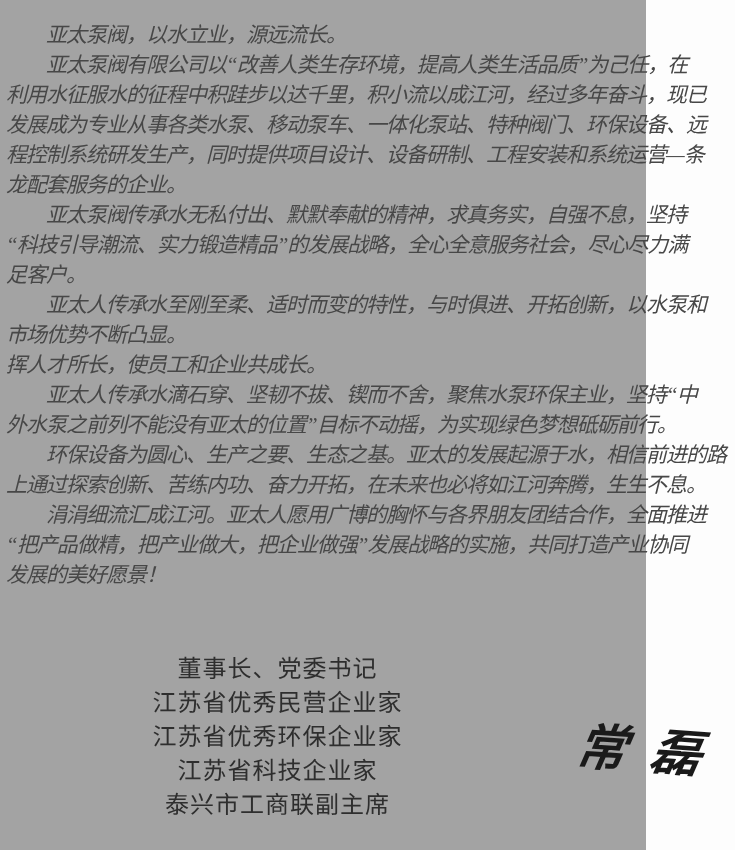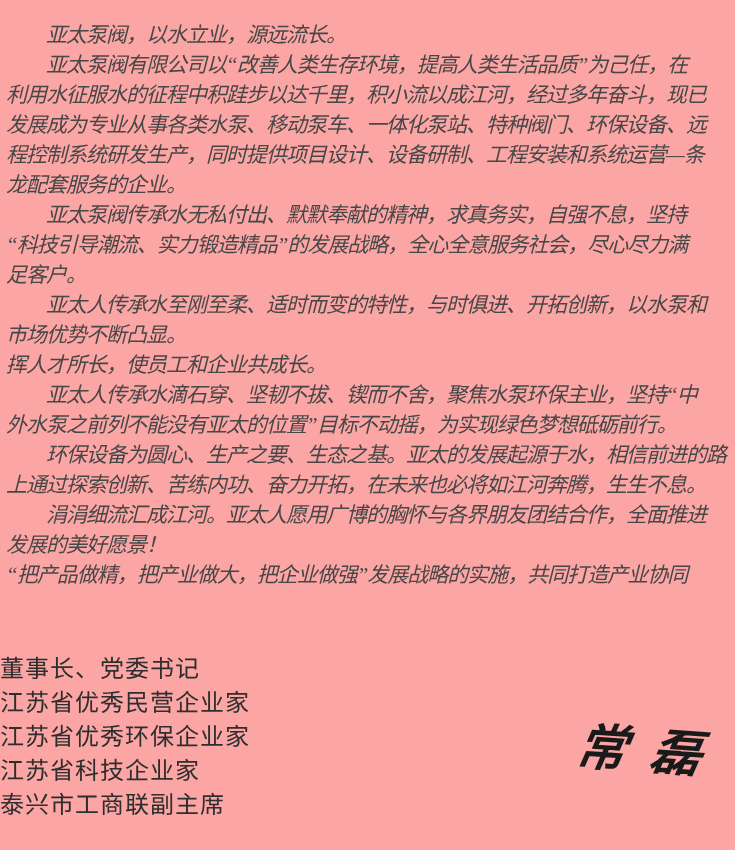--- a/index.html
+++ b/index.html
@@ -8,23 +8,23 @@
   }
   body {
     width: 735px;
     height: 850px;
     background: #fdfdfd;
     overflow: hidden;
     font-family: "Liberation Serif", serif;
   }
   .page {
     position: relative;
-    width: 735px;
+    width: 646px;
     height: 850px;
-    background: #fca5a5;
+    background: #a3a3a3;
   }
   
   .body-text {
     position: absolute;
     top: 20px;
     left: 6px;
     right: 0;
     color: #474747;
     font-size: 21px;
     line-height: 30px;
@@ -37,21 +37,21 @@
   }
   .text-line.indent {
     padding-left: 40px; 
   }
   
   .signature-section {
     position: absolute;
     top: 652px;
     left: 0;
     width: 555px; 
-    text-align: left;
+    text-align: center;
     font-family: "Liberation Sans", sans-serif;
     color: #2e2e2e;
     font-size: 24px;
     line-height: 34px;
     font-weight: 500;
     letter-spacing: 1px;
   }
   .signature-title-line {
     height: 34px;
     white-space: pre;
@@ -89,22 +89,22 @@
       <div class="text-line">“科技引导潮流、实力锻造精品”的发展战略，全心全意服务社会，尽心尽力满</div>
       <div class="text-line">足客户。</div>
       <div class="text-line indent">亚太人传承水至刚至柔、适时而变的特性，与时俱进、开拓创新，以水泵和</div>
       <div class="text-line">市场优势不断凸显。</div>
       <div class="text-line">挥人才所长，使员工和企业共成长。</div>
       <div class="text-line indent">亚太人传承水滴石穿、坚韧不拔、锲而不舍，聚焦水泵环保主业，坚持“中</div>
       <div class="text-line">外水泵之前列不能没有亚太的位置”目标不动摇，为实现绿色梦想砥砺前行。</div>
       <div class="text-line indent">环保设备为圆心、生产之要、生态之基。亚太的发展起源于水，相信前进的路</div>
       <div class="text-line">上通过探索创新、苦练内功、奋力开拓，在未来也必将如江河奔腾，生生不息。</div>
       <div class="text-line indent">涓涓细流汇成江河。亚太人愿用广博的胸怀与各界朋友团结合作，全面推进</div>
+      <div class="text-line">“把产品做精，把产业做大，把企业做强”发展战略的实施，共同打造产业协同</div>
       <div class="text-line">发展的美好愿景！</div>
-      <div class="text-line">“把产品做精，把产业做大，把企业做强”发展战略的实施，共同打造产业协同</div>
     </div>
 
   <div class="signature-section" id="signature-titles">
 
   <div class="signature-title-line">董事长、党委书记</div>
       <div class="signature-title-line">江苏省优秀民营企业家</div>
       <div class="signature-title-line">江苏省优秀环保企业家</div>
       <div class="signature-title-line">江苏省科技企业家</div>
       <div class="signature-title-line">泰兴市工商联副主席</div>
     </div>

